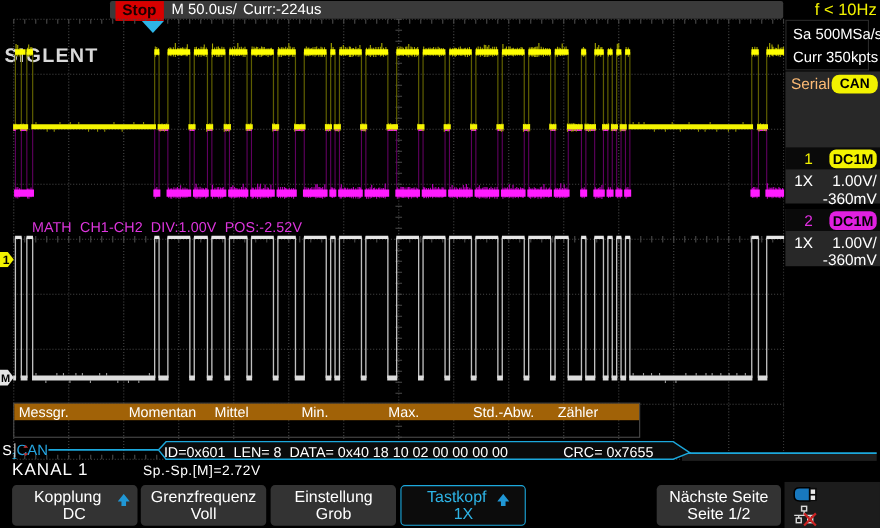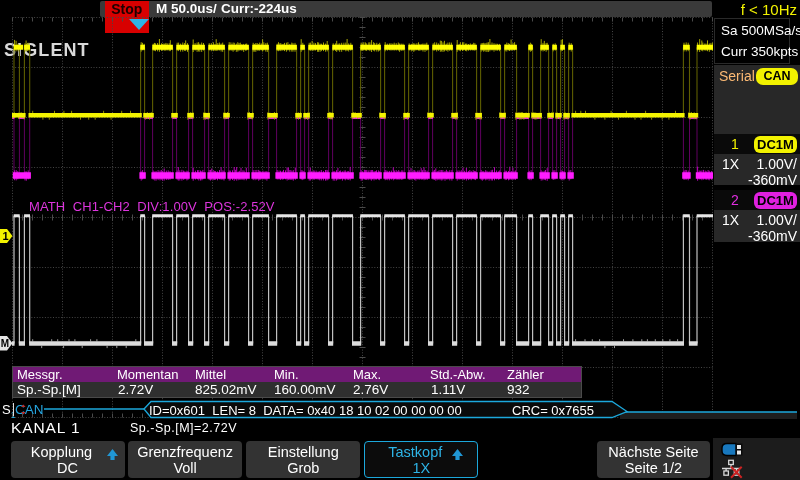--- a/index.html
+++ b/index.html
@@ -1,24 +1,24 @@
 <!DOCTYPE html>
 <html><head><meta charset="utf-8"><style>
 *{margin:0;padding:0;box-sizing:border-box}
 html,body{width:800px;height:480px;background:#000;font-family:"Liberation Sans",sans-serif;overflow:hidden;position:relative}
 .abs{position:absolute}
 .nw{white-space:nowrap}
 </style></head><body>
 
 <div class="abs" style="left:4px;top:0px;color:#d9d9d9;font-weight:bold;font-size:18px;letter-spacing:1.1px;margin-top:40px;">SIGLENT</div>
-<div class="abs" style="left:100px;top:1px;width:612px;height:16px;background:#3a3a3a;border-radius:2px;color:#fff;font-size:13.5px;line-height:16px;font-weight:bold;">
+<div class="abs" style="left:100px;top:1px;width:612px;height:16px;background:#3a3a3a;border-radius:2px;color:#fff;font-size:13.5px;line-height:16px;">
 <span class="abs" style="left:56px">M 50.0us/</span>
     <span class="abs" style="left:121px">Curr:-224us</span>
   </div>
-<div class="abs" style="left:105px;top:1px;width:43.5px;height:32px;background:#d80000;color:#1c0000;font-weight:bold;font-size:14px;text-align:center;line-height:16px;">Stop</div>
+<div class="abs" style="left:105px;top:1px;width:43.5px;height:18px;background:#d80000;color:#1c0000;font-weight:bold;font-size:14px;text-align:center;line-height:16px;">Stop</div>
 <div class="abs" style="left:713px;top:1px;width:84px;height:16px;color:#f2f200;font-size:15px;text-align:right;">f &lt; 10Hz</div>
 
 <svg class="abs" style="left:0;top:0" width="713" height="420" viewBox="0 0 713 420">
 <g stroke="#454545" stroke-width="1" stroke-dasharray="1 1.7">
       <line x1="12.5" y1="17.5" x2="12.5" y2="417.5"></line>
       <line x1="62.5" y1="17.5" x2="62.5" y2="417.5"></line>
       <line x1="112.5" y1="17.5" x2="112.5" y2="417.5"></line>
       <line x1="162.5" y1="17.5" x2="162.5" y2="417.5"></line>
       <line x1="212.5" y1="17.5" x2="212.5" y2="417.5"></line>
       <line x1="262.5" y1="17.5" x2="262.5" y2="417.5"></line>
@@ -63,37 +63,28 @@
     <text x="2.4" y="11" font-size="11" font-weight="bold" fill="#000" font-family="Liberation Sans">1</text>
   </svg>
 <svg class="abs" style="left:0;top:336px" width="12.5" height="14.5" viewBox="0 0 12.5 14.5">
     <polygon points="0,0 7,0 12.5,7.2 7,14.5 0,14.5" fill="#e4e4e4"></polygon>
     <text x="0.8" y="11" font-size="10" font-weight="bold" fill="#000" font-family="Liberation Sans">M</text>
   </svg>
 
 <div class="abs nw" style="left:29px;top:199px;color:#dd35dd;font-size:13px;letter-spacing:.1px;">MATH&nbsp; CH1-CH2&nbsp;&nbsp;DIV:1.00V&nbsp;&nbsp;POS:-2.52V</div>
 
 <div class="abs" style="left:12px;top:366px;width:570px;height:32px;border:1px solid #4a4a4a;font-size:13px;color:#fff;">
-<div class="abs" style="left:0;top:0;width:568px;height:15px;background:#701a75;line-height:15px;">
+<div class="abs" style="left:0;top:0;width:568px;height:15px;background:#a16207;line-height:15px;">
 <span class="abs" style="left:4px">Messgr.</span>
       <span class="abs" style="left:104px">Momentan</span>
       <span class="abs" style="left:182px">Mittel</span>
       <span class="abs" style="left:261px">Min.</span>
       <span class="abs" style="left:340px">Max.</span>
       <span class="abs" style="left:417px">Std.-Abw.</span>
       <span class="abs" style="left:494px">Zähler</span>
-    </div>
-<div class="abs" style="left:0;top:15px;width:568px;height:15px;background:#2f2f2f;font-size:13.5px;line-height:15px;">
-<span class="abs" style="left:4px">Sp.-Sp.[M]</span>
-      <span class="abs" style="left:105px">2.72V</span>
-      <span class="abs" style="left:182px">825.02mV</span>
-      <span class="abs" style="left:261px">160.00mV</span>
-      <span class="abs" style="left:340px">2.76V</span>
-      <span class="abs" style="left:418px">1.11V</span>
-      <span class="abs" style="left:494px">932</span>
     </div>
 </div>
 
 <div class="abs" style="left:2px;top:402px;color:#fff;font-size:13px;">S<span style="font-size:8.5px;color:#2eb4e6;vertical-align:-3.5px">1</span></div>
 <div class="abs" style="left:12.5px;top:403px;width:1px;height:13px;background:#ddd"></div>
 <div class="abs" style="left:15px;top:402px;color:#25a5e0;font-size:13.5px;">CAN</div>
 <svg class="abs" style="left:0;top:398px" width="800" height="26" viewBox="0 0 800 26">
 <rect x="620" y="14" width="177" height="7" fill="#1e1e1e"></rect>
 <path d="M44 11H144" stroke="#1ca8dc" stroke-width="1.6"></path>
 <path d="M625 14H797" stroke="#1ca8dc" stroke-width="1.6"></path>

